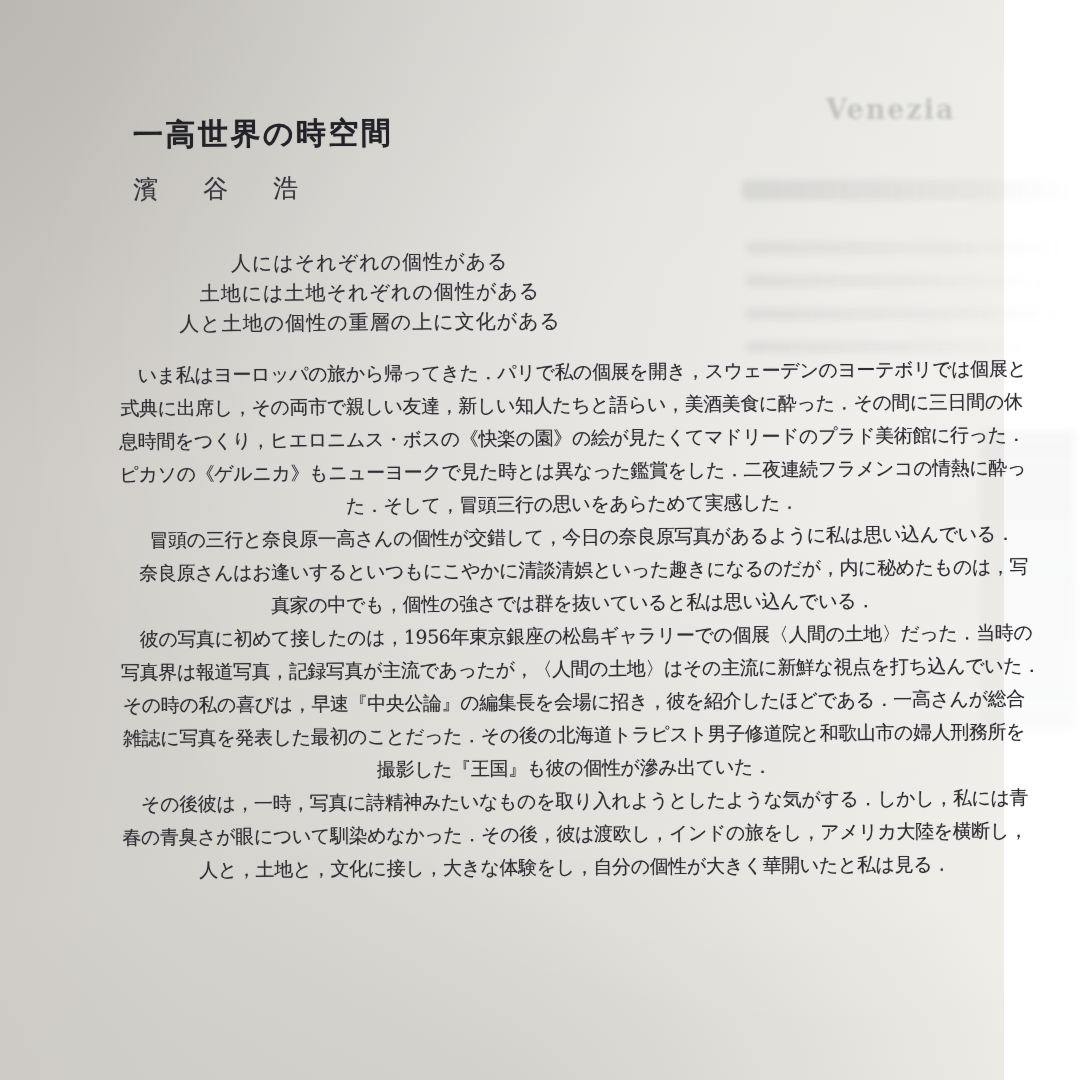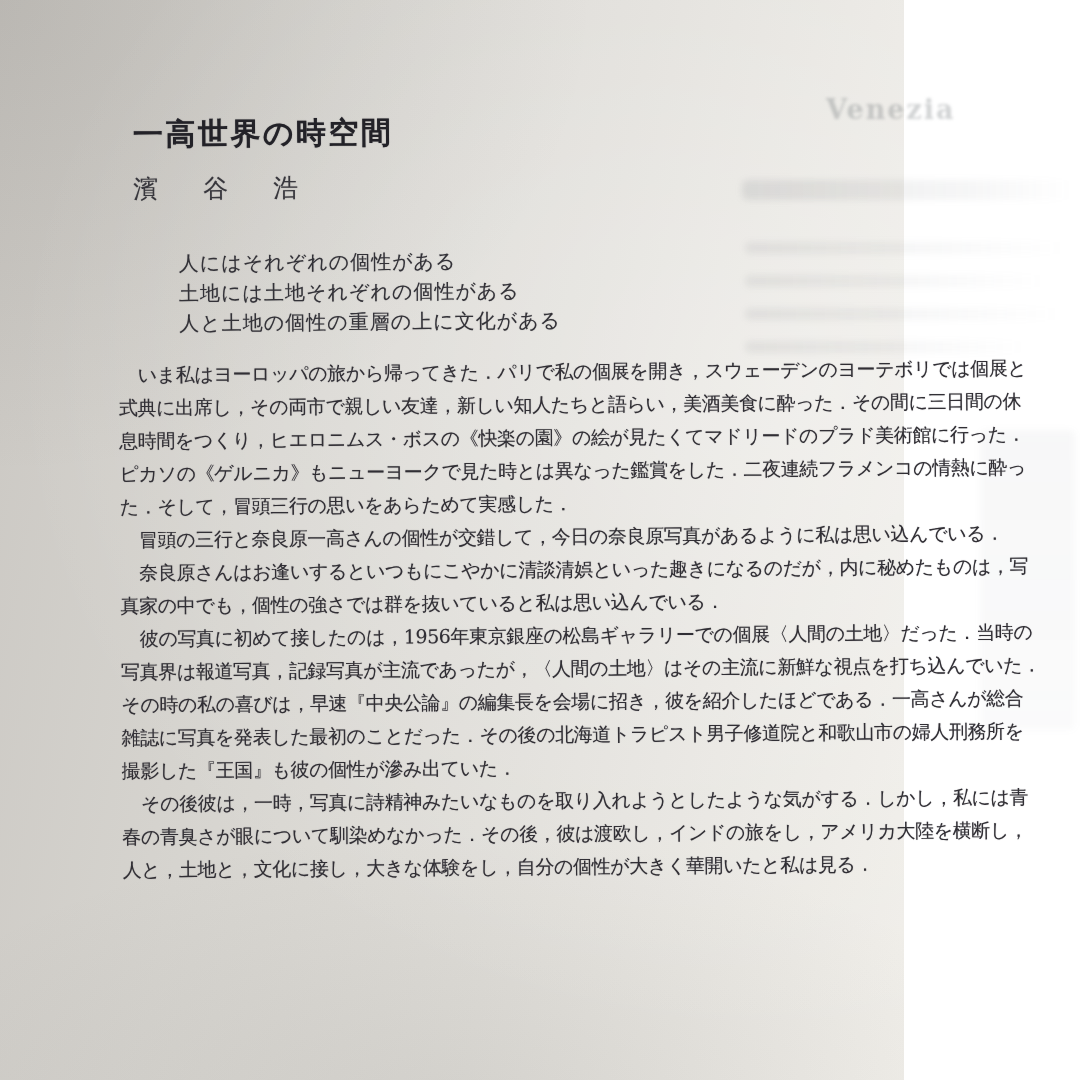--- a/index.html
+++ b/index.html
@@ -2,26 +2,27 @@
 <html lang="ja"><head>
 <meta charset="utf-8">
 <style>
   html, body { margin: 0; padding: 0; }
   body {
     width: 1080px; height: 1080px; overflow: hidden;
     font-family: "DejaVu Serif", "Liberation Serif", serif;
   }
   
   .page {
-    position: relative; width: 904px; height: 1080px;
+    position: relative; width: 1004px; height: 1080px;
     background:
       radial-gradient(140% 100% at 88% 35%, rgba(255,255,255,0.38), rgba(255,255,255,0) 62%),
       radial-gradient(120% 80% at 0% 0%, rgba(80,78,74,0.13), rgba(80,78,74,0) 55%),
       radial-gradient(150% 60% at 50% 104%, rgba(90,88,84,0.10), rgba(90,88,84,0) 45%),
       linear-gradient(100deg, #cac7c2 0%, #d6d4cf 30%, #e0ded9 60%, #ebe9e4 88%, #f0eee9 100%);
+    text-align: center;
   }
   .content {
     position: absolute; inset: 0;
     transform: rotate(-0.45deg);
     color: #2c2b30;
   }
   .page-title {
     position: absolute; left: 136px; top: 112px;
     font-size: 30px; font-weight: 700; letter-spacing: 2.5px;
     color: #232228; text-shadow: 0 0 1px rgba(35,34,40,0.55);

